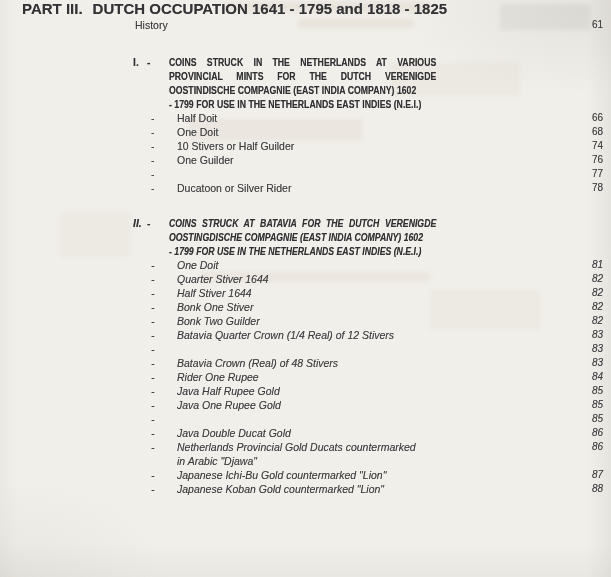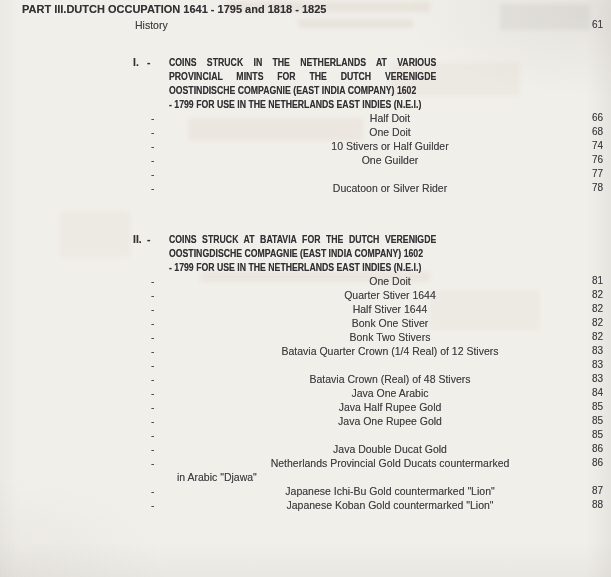--- a/index.html
+++ b/index.html
@@ -34,42 +34,42 @@
   .g2 { left: 298px; top: 19px;  width: 115px; height: 9px;  }
   .g3 { left: 390px; top: 62px;  width: 130px; height: 34px; opacity: .55; }
   .g4 { left: 188px; top: 118px; width: 175px; height: 23px; opacity: .7; }
   .g5 { left: 200px; top: 272px; width: 230px; height: 10px; opacity: .8; }
   .g6 { left: 60px;  top: 212px; width: 70px;  height: 45px; opacity: .5; }
   .g7 { left: 500px; top: 4px;   width: 90px;  height: 26px; background: rgba(140,135,125,0.10); }
   .g8 { left: 430px; top: 290px; width: 110px; height: 40px; opacity: .45; }
 
   .part-heading {
     position: absolute; left: 22px; top: 2px;
-    display: flex; 
-    font-weight: bold; font-size: 11px; line-height: 14px;
+    display: flex; gap: 10px;
+    font-weight: bold; font-size: 15px; line-height: 14px;
     color: #333335; white-space: nowrap;
   }
 
   .row {
     position: relative;
     min-height: 14px;
     font-size: 10.5px; line-height: 14px;
     padding-right: 8px;
   }
   .row .pg {
     position: absolute; right: 8px; top: 0;
     width: 40px; text-align: right;
     font-size: 10px;
   }
   .intro { position: absolute; left: 0; right: 0; top: 18px; }
   .intro-row { padding-left: 135px; }
 
   .sec  { position: absolute; left: 0; right: 0; }
   .sec1 { top: 55px; }
-  .sec2 { top: 232px; }
+  .sec2 { top: 216px; font-style: italic; }
 
   .sec-head { position: relative; color: #313133; }
   .numeral {
     position: absolute; left: 133px; top: 0;
     font-weight: bold; font-size: 10.5px; line-height: 14px;
   }
   .sec-dash {
     position: absolute; left: 147px; top: 0;
     font-weight: bold; font-size: 10.5px; line-height: 14px;
   }
@@ -80,21 +80,21 @@
   }
   .hl { white-space: nowrap; }
   .hl.just {
     white-space: normal;
     text-align: justify;
     text-align-last: justify;
   }
 
   .item-row { padding-left: 177px; }
   .item-row .marker { position: absolute; left: 151px; top: 0; }
-  .lbl .l1 { display: block; text-align: center; }
+  .lbl .l1 { display: block; }
   .lbl .l2 { display: block; }
   .lbl .l2:empty { display: none; }
 </style>
 </head>
 <body>
 
 <div class="page">
 
   <div class="ghost g1"></div>
   <div class="ghost g2"></div>
@@ -228,21 +228,21 @@
           <span class="lbl">
             <span class="l1">Bonk One Stiver</span>
             
           </span>
           <span class="pg">82</span>
         </div>
 
         <div class="row item-row">
           <span class="marker">-</span>
           <span class="lbl">
-            <span class="l1">Bonk Two Stivers</span>
+            <span class="l1">Bonk Two Guilder</span>
             
           </span>
           <span class="pg">82</span>
         </div>
 
         <div class="row item-row">
           <span class="marker">-</span>
           <span class="lbl">
             <span class="l1">Batavia Quarter Crown (1/4 Real) of 12 Stivers</span>
             
@@ -260,21 +260,21 @@
           <span class="lbl">
             <span class="l1">Batavia Crown (Real) of 48 Stivers</span>
             
           </span>
           <span class="pg">83</span>
         </div>
 
         <div class="row item-row">
           <span class="marker">-</span>
           <span class="lbl">
-            <span class="l1">Java One Arabic</span>
+            <span class="l1">Rider One Rupee</span>
             
           </span>
           <span class="pg">84</span>
         </div>
 
         <div class="row item-row">
           <span class="marker">-</span>
           <span class="lbl">
             <span class="l1">Java Half Rupee Gold</span>
             

